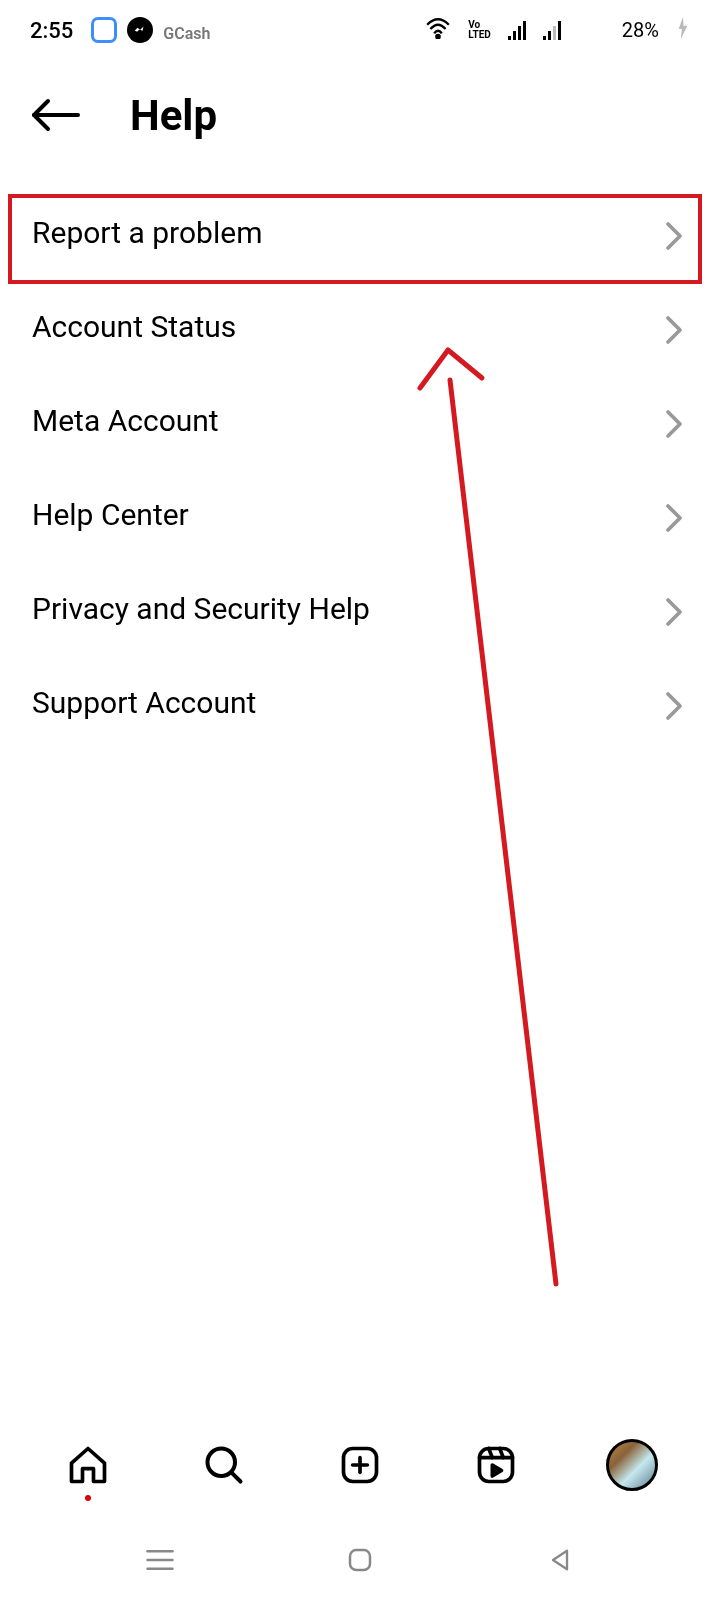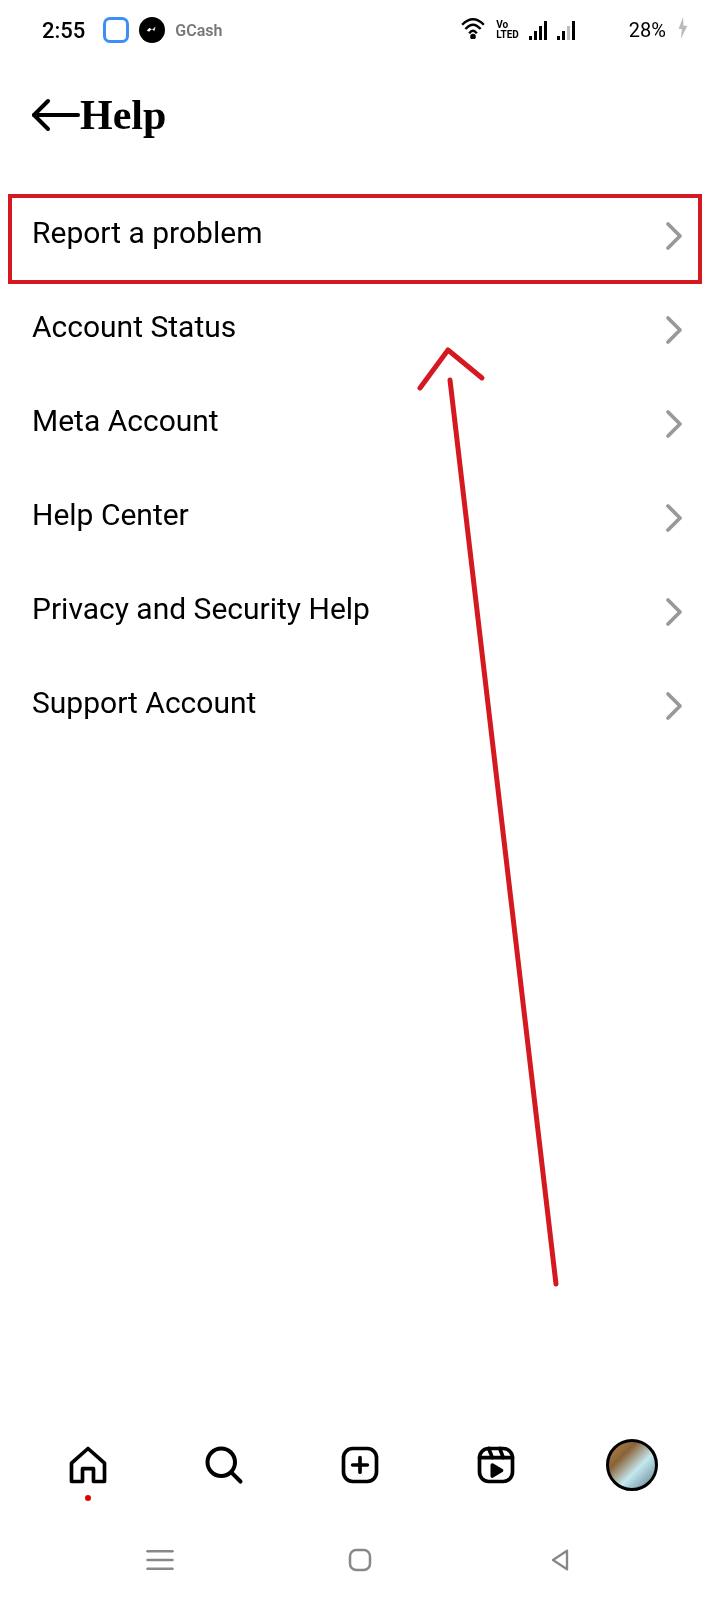--- a/index.html
+++ b/index.html
@@ -15,53 +15,52 @@
     height: 60px;
     display: flex;
     align-items: center;
     justify-content: space-between;
     padding: 0 30px;
     font-size: 22px;
     color: #000;
   }
   .status-left {
     display: flex;
-    align-items: center;
+    align-items: flex-end;
     gap: 10px;
-    margin-left: 12px;
   }
   .status-time { font-weight: 500; margin-right: 8px; }
   .app-icon-square {
     width: 26px; height: 26px;
     border: 3px solid #3d8ef7;
     border-radius: 7px;
   }
   .app-icon-messenger {
     width: 26px; height: 26px;
     background: #000;
     border-radius: 50%;
     display: flex; align-items: center; justify-content: center;
   }
   .app-icon-messenger svg { width: 14px; height: 14px; }
   .gcash-text { font-size: 16px; color: #777; font-weight: 600; }
   .status-right {
     display: flex;
     align-items: center;
-    gap: 10px;
+    gap: 17px;
   }
   .battery-text { font-size: 20px; margin-left: 44px; }
   .volte-text { font-size: 10px; font-weight: 700; line-height: 1; }
   .signal-bars { display: inline-flex; align-items: flex-end; gap: 2px; height: 20px; }
   .signal-bars span { width: 3px; background: #000; display: inline-block; }
 
   .header {
     display: flex;
     align-items: center;
     padding: 30px 30px 40px;
-    font-family: Liberation Serif, serif;
+    gap: 50px;
   }
   .back-btn { width: 50px; height: 50px; display:flex; align-items:center; justify-content:center; }
   .title { font-size: 42px; font-weight: 700; }
 
   .list { }
   .list-item {
     display: flex;
     align-items: flex-end;
     justify-content: space-between;
     padding: 24px 32px;

